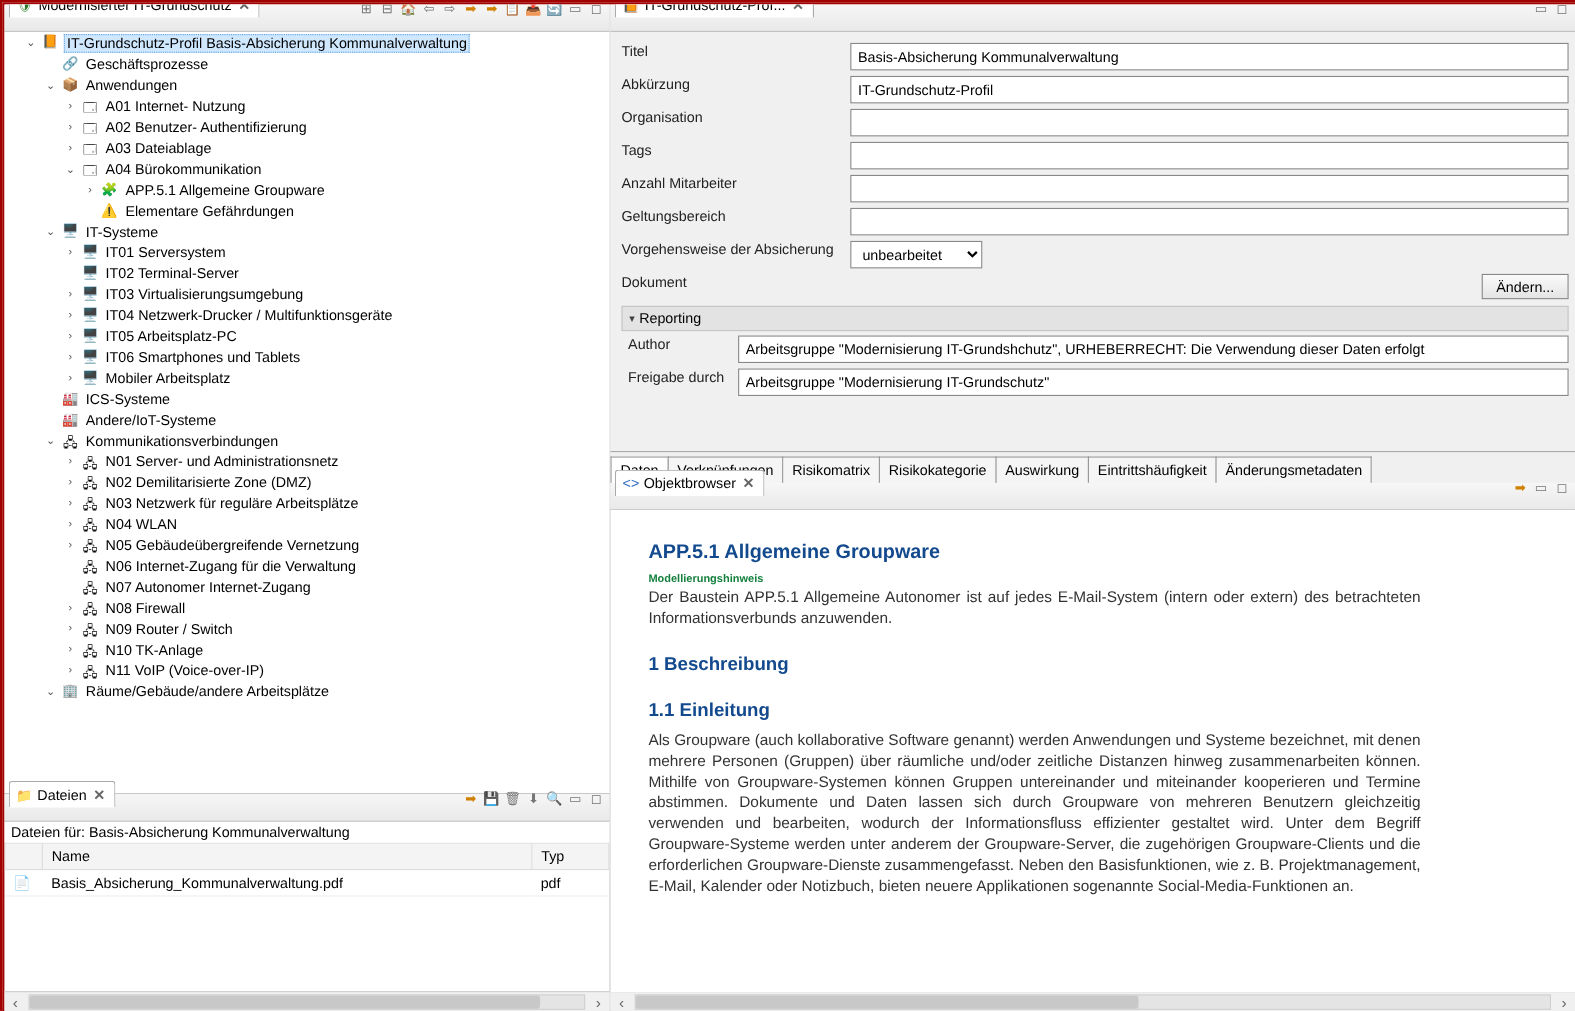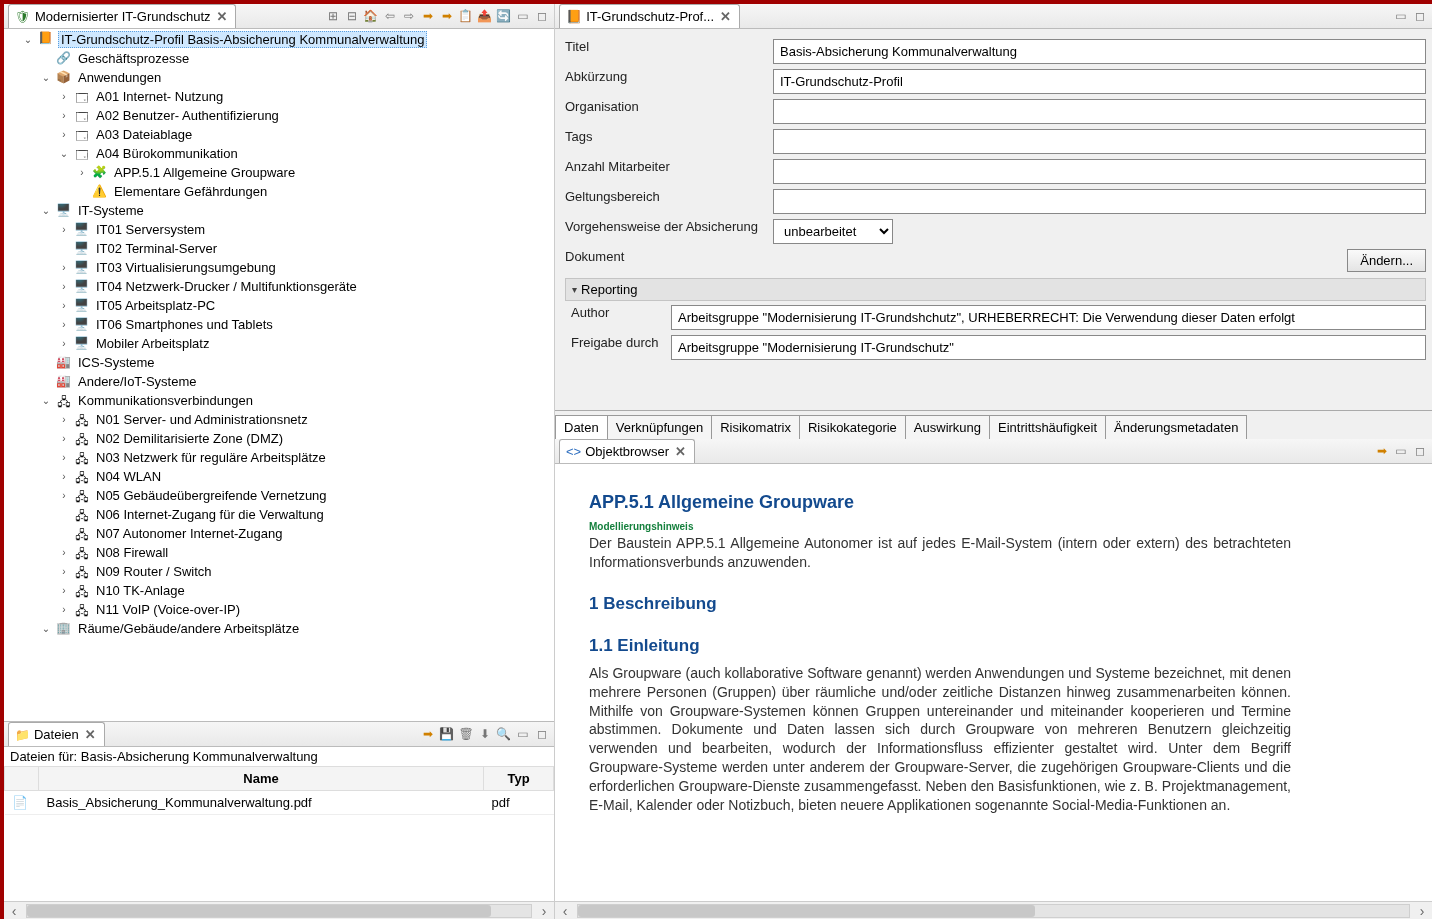--- a/index.html
+++ b/index.html
@@ -5,21 +5,21 @@
   * { box-sizing: border-box; margin: 0; padding: 0; }
   html, body { width: 1432px; height: 919px; font-family: "Segoe UI", Tahoma, sans-serif; font-size: 13px; background: #fff; overflow: hidden; border: 2px solid #a00000; }
   body { display: flex; flex-direction: row; }
 
   
   .col-left  { width: 551px; display: flex; flex-direction: column; border-right: 1px solid #ccc; }
   .col-right { flex: 1; display: flex; flex-direction: column; }
 
   
   .pane-tabs {
-    height: 14px; display: flex; align-items: center; background: linear-gradient(#f6f6f6,#e9e9e9);
+    height: 14px; display: flex; align-items: flex-end; background: linear-gradient(#f6f6f6,#e9e9e9);
     border-bottom: 1px solid #bbb; padding: 12px 4px; position: relative;
   }
   .tab {
     display: inline-flex; align-items: center; gap: 4px; padding: 2px 6px;
     background: #fff; border: 1px solid #aaa; border-bottom: none; font-size: 13px;
     border-top-left-radius: 3px; border-top-right-radius: 3px; height: 24px;
   }
   .tab .close { color: #666; font-weight: bold; cursor: pointer; padding: 0 2px;}
   .tab-icons, .pane-icons-right { margin-left: auto; display: flex; gap: 3px; align-items: center; }
   .mini-icon { width:16px; height:16px; display:inline-flex; align-items:center; justify-content:center; font-size:12px; color:#777; border:1px solid transparent; cursor:pointer; }
@@ -41,21 +41,21 @@
   .tree-row.selected .label-box {
     background:#cfe8ff; border:1px dotted #5a9fe0; padding:0 2px;
   }
   .tree-row .label-box { padding:0 2px; }
 
   
   .files-pane { height: 180px; border-top:1px solid #bbb; display:flex; flex-direction:column; }
   .files-header-row { padding:2px 6px; font-size:13px; background:#fff; }
   .files-table { flex:1; overflow:auto; }
   .files-table table { width:100%; border-collapse:collapse; font-size:13px; }
-  .files-table th { text-align:center; font-weight:bold; background:#f4f4f4; border:1px solid #ddd; padding:4px 8px; }
+  .files-table th { text-align:left; font-weight:normal; background:#f4f4f4; border:1px solid #ddd; padding:4px 8px; }
   .files-table td { padding:4px 8px; border-bottom:1px solid #eee; }
   .pdf-icon::before { content:"\1F4C4"; color:#c03030; }
 
   
   .hscroll-strip {
     height:18px; background:#f0f0f0; border-top:1px solid #ccc; display:flex; align-items:center;
   }
   .hscroll-strip .arrow { width:20px; text-align:center; color:#666; font-size:14px; cursor:pointer; }
   .hscroll-strip .track { flex:1; height:14px; background:#e4e4e4; margin:0 2px; border:1px solid #cfcfcf; position:relative; }
   .hscroll-strip .thumb { position:absolute; left:0; top:0; height:100%; width:30%; background:#c8c8c8; border-radius:3px; }

